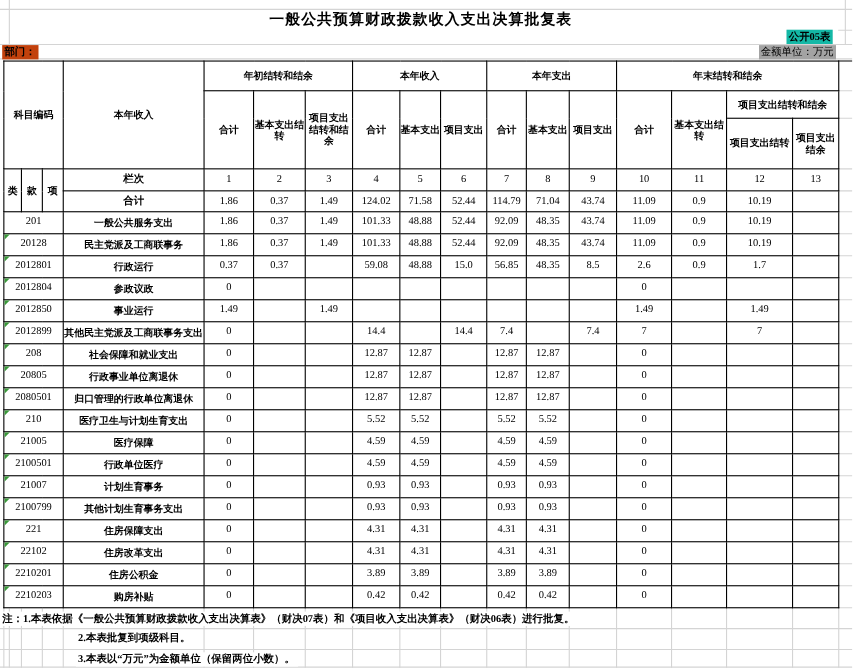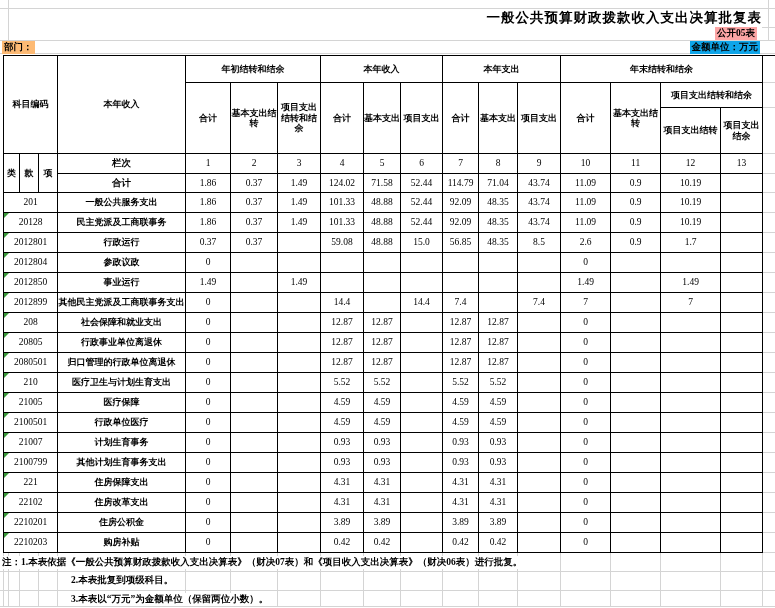--- a/index.html
+++ b/index.html
@@ -2,26 +2,26 @@
 <html><head>
 <meta charset="utf-8">
 <style>
   html,body{margin:0;padding:0;background:#fff;}
   .sheet{
     position:relative;width:775px;height:608px;background:#ffffff;overflow:hidden;
     font-family:"Liberation Serif","DejaVu Serif",serif;color:#000;
   }
   svg.grid{position:absolute;left:0;top:0;z-index:0;}
   .title{
-    position:absolute;left:3px;top:9px;width:759px;text-align:right;
+    position:absolute;left:3px;top:9px;width:759px;text-align:center;
     font-size:13.5px;font-weight:bold;letter-spacing:1px;z-index:2;
   }
-  .table-code{position:absolute;right:18px;top:27px;font-size:9.5px;font-weight:bold;z-index:2;background:#fca5a5;padding:0 2px;}
-  .unit{position:absolute;right:15px;top:41px;font-size:9.5px;font-weight:bold;z-index:2;background:#0ea5e9;padding:0 2px;}
-  .dept{position:absolute;left:2px;top:41px;font-size:9.5px;font-weight:bold;z-index:2;background:#fdba74;padding:0 2px;}
+  .table-code{position:absolute;right:18px;top:27px;font-size:9.5px;font-weight:bold;z-index:2;background:#14b8a6;padding:0 2px;}
+  .unit{position:absolute;right:15px;top:41px;font-size:9.5px;font-weight:normal;z-index:2;background:#a3a3a3;padding:0 2px;}
+  .dept{position:absolute;left:2px;top:41px;font-size:9.5px;font-weight:bold;z-index:2;background:#c2410c;padding:0 2px;}
   table.main{
     position:absolute;left:3px;top:55px;width:759px;z-index:1;
     border-collapse:collapse;table-layout:fixed;background:#fff;
   }
   table.main th,table.main td{
     border:1px solid #000;padding:0;margin:0;vertical-align:middle;text-align:center;
     overflow:hidden;line-height:1.15;
   }
   table.main th{font-size:9px;font-weight:bold;}
   tr.r1{height:27px;} tr.r2{height:25px;} tr.r3{height:46px;} tr.r4{height:20px;} tr.r5{height:19px;}

